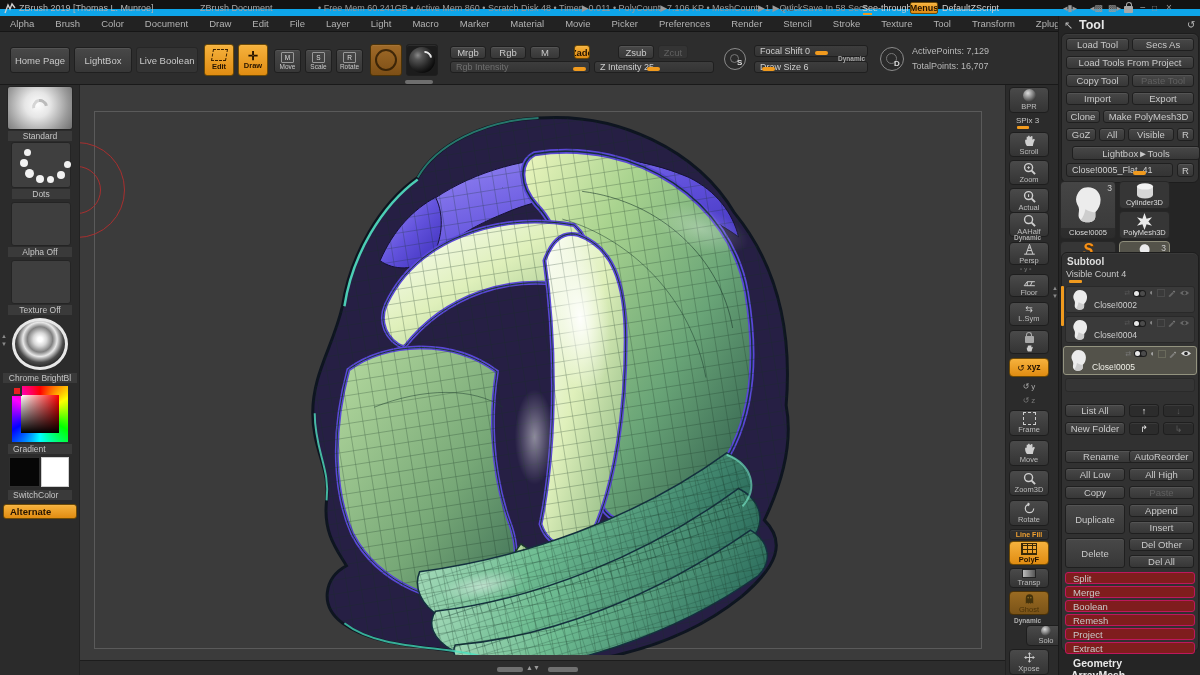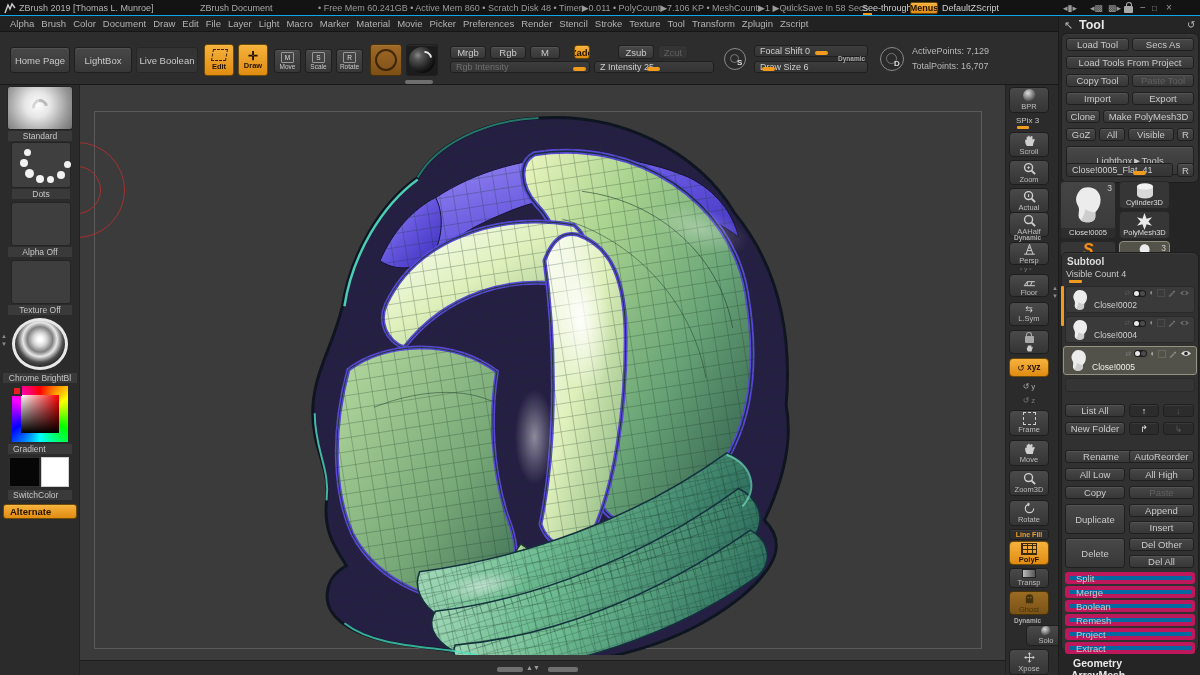--- a/index.html
+++ b/index.html
@@ -36,21 +36,21 @@
   .pill{position:relative;width:13px;height:7px;background:#1c1c1c;border-radius:4px;display:inline-block}
   .pill:before{content:"";position:absolute;left:1px;top:1px;width:5px;height:5px;border-radius:50%;background:#e8e8e8}
   .pill:after{content:"";position:absolute;right:1px;top:1px;width:5px;height:5px;border-radius:50%;background:#4c4c4c}
   .sphere{border-radius:50%;display:inline-block;background:radial-gradient(circle at 38% 32%, #ddd, #888 40%, #3a3a3a 75%, #222)}
   .menu-item{color:#b3b3b3;font-size:9.5px;cursor:default}
   .tile{position:absolute;box-sizing:border-box;background:linear-gradient(#454545,#393939);
         border:1px solid #272727;border-radius:4px;display:flex;flex-direction:column;align-items:center;justify-content:flex-start;overflow:hidden}
   .tile .tlbl{position:absolute;bottom:0;left:0;right:0;font-size:7.5px;color:#ddd;text-align:center;
               background:rgba(0,0,0,.22);line-height:10px}
   .badge{position:absolute;top:1px;right:3px;font-size:8.5px;color:#cfcfcf}
-  .widebtn{position:absolute;box-sizing:border-box;background:#0369a1;border:4px solid #be185d;border-radius:3px;
+  .widebtn{position:absolute;box-sizing:border-box;background:#7f1d1d;border:1px solid #be185d;border-radius:3px;
            display:flex;align-items:center;padding-left:7px;font-size:9.5px;color:#c9c9c9;height:12px}
   .sub-row{position:absolute;box-sizing:border-box;background:#3a3a3a;border:1px solid #292929;border-radius:3px}
   .sub-name{position:absolute;left:28px;right:4px;bottom:2px;text-align:left;font-size:8.5px;color:#cfcfcf}
   .icorow{position:absolute;right:4px;top:2px;display:flex;align-items:center;gap:3px}
 </style>
 </head>
 <body>
 
 <div id="root">
 
@@ -95,21 +95,21 @@
       <g id="i-rot">
           <path d="M11.5 7 A4.5 4.5 0 1 1 7 2.5 M7 2.5 L5 1 M7 2.5 L5.2 4.2" stroke="#cfcfcf" stroke-width="1.3" fill="none"></path>
         </g>
       <g id="i-pen">
           <path d="M1 6.5 L4.5 3 L5.8 4.3 L2.3 7.8 L0.8 7.9 Z" fill="#9a9a9a"></path>
           <path d="M4.9 2.6 L6 1.5 L7.2 2.7 L6.1 3.8 Z" fill="#cfcfcf"></path>
         </g>
     </defs>
   </svg>
 
-  <div class="abs" style="left:0;top:0;width:1200px;height:16px;background:#131313;border-bottom:1px solid #0ea5e9">
+  <div class="abs" style="left:0;top:0;width:1200px;height:16px;background:#131313;border-bottom:7px solid #0ea5e9">
     <svg class="abs" style="left:4px;top:2px" width="12" height="12" viewBox="0 0 12 12">
         <path d="M1 11 L4 3 L6 7 L8 2 L11 6" stroke="#cfcfcf" stroke-width="1.4" fill="none"></path>
       </svg>
     <span class="ttxt" style="left:19px;top:3px;font-size:9px;color:#b5b5b5">ZBrush 2019 [Thomas L. Munroe]</span>
     <span class="ttxt" style="left:200px;top:3px;font-size:9px;color:#a8a8a8">ZBrush Document</span>
     <span class="ttxt" style="left:318px;top:3px;font-size:9px;color:#9a9a9a">• Free Mem 60.241GB • Active Mem 860 • Scratch Disk 48 • Timer▶0.011 • PolyCount▶7.106 KP • MeshCount▶1  ▶QuickSave In 58 Secs</span>
     <span class="ttxt" style="left:782px;top:3px;font-size:9px;color:#555">AC</span>
     <span class="ttxt" style="left:810px;top:16px;font-size:12px;color:#cfcfcf">QuickSave</span>
     <span class="ttxt" style="left:862px;top:3px;font-size:9px;color:#cfcfcf">See-through 0</span>
     <span class="abs" style="left:863px;top:13px;width:9px;height:2px;background:#f09a1e"></span>
@@ -117,21 +117,21 @@
     <span class="ttxt" style="left:942px;top:3px;font-size:9px;color:#cfcfcf">DefaultZScript</span>
     <span class="ttxt" style="left:1063px;top:3px;font-size:9px;color:#9a9a9a">◂▮▸</span>
     <span class="ttxt" style="left:1090px;top:3px;font-size:9px;color:#9a9a9a">◂▩</span>
     <span class="ttxt" style="left:1108px;top:3px;font-size:9px;color:#9a9a9a">▩▸</span>
     <span class="lock" style="position:absolute;left:1124px;top:6px"></span>
     <span class="ttxt" style="left:1140px;top:2px;font-size:10px;color:#9a9a9a">−</span>
     <span class="ttxt" style="left:1152px;top:3px;font-size:8.5px;color:#9a9a9a">□</span>
     <span class="ttxt" style="left:1166px;top:2px;font-size:10px;color:#9a9a9a">×</span>
   </div>
 
-  <div class="abs" style="left:0;top:16px;width:1058px;height:16px;background:#222;display:flex;align-items:center;gap:7px;padding-left:10px;border-bottom:1px solid #161616">
+  <div class="abs" style="left:0;top:16px;width:1058px;height:16px;background:#222;display:flex;align-items:center;gap:21px;padding-left:10px;border-bottom:1px solid #161616">
 
   <span class="menu-item">Alpha</span>
       <span class="menu-item">Brush</span>
       <span class="menu-item">Color</span>
       <span class="menu-item">Document</span>
       <span class="menu-item">Draw</span>
       <span class="menu-item">Edit</span>
       <span class="menu-item">File</span>
       <span class="menu-item">Layer</span>
       <span class="menu-item">Light</span>
@@ -508,21 +508,21 @@
     <div class="btn" style="left:7px;top:58px;width:63px;height:13px">Copy Tool</div>
     <div class="btn dimtxt" style="left:73px;top:58px;width:62px;height:13px">Paste Tool</div>
     <div class="btn" style="left:7px;top:76px;width:63px;height:13px">Import</div>
     <div class="btn" style="left:73px;top:76px;width:62px;height:13px">Export</div>
     <div class="btn" style="left:7px;top:94px;width:34px;height:13px">Clone</div>
     <div class="btn" style="left:44px;top:94px;width:91px;height:13px">Make PolyMesh3D</div>
     <div class="btn" style="left:7px;top:112px;width:30px;height:13px">GoZ</div>
     <div class="btn" style="left:40px;top:112px;width:26px;height:13px">All</div>
     <div class="btn" style="left:69px;top:112px;width:46px;height:13px">Visible</div>
     <div class="btn" style="left:118px;top:112px;width:17px;height:13px">R</div>
-    <div class="btn" style="left:7px;top:130px;width:128px;height:29px">Lightbox►Tools</div>
+    <div class="btn" style="left:13px;top:130px;width:128px;height:14px">Lightbox►Tools</div>
     <div class="slider" style="left:7px;top:147px;width:107px;height:14px">
       <span>Close!0005_Flat. 41</span>
       <span class="thumb" style="left:66px"></span>
     </div>
     <div class="btn" style="left:118px;top:147px;width:17px;height:14px">R</div>
 
     <div class="tile" style="left:1px;top:165px;width:56px;height:58px">
       <svg width="36" height="42" viewBox="0 0 34 40" style="margin-top:2px">
           <use href="#i-head"></use>
         </svg>

